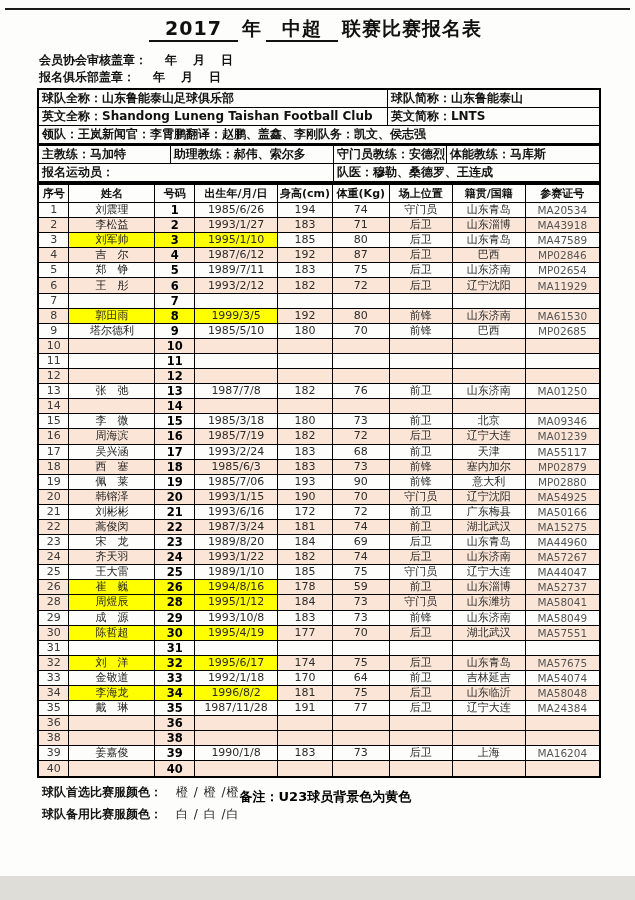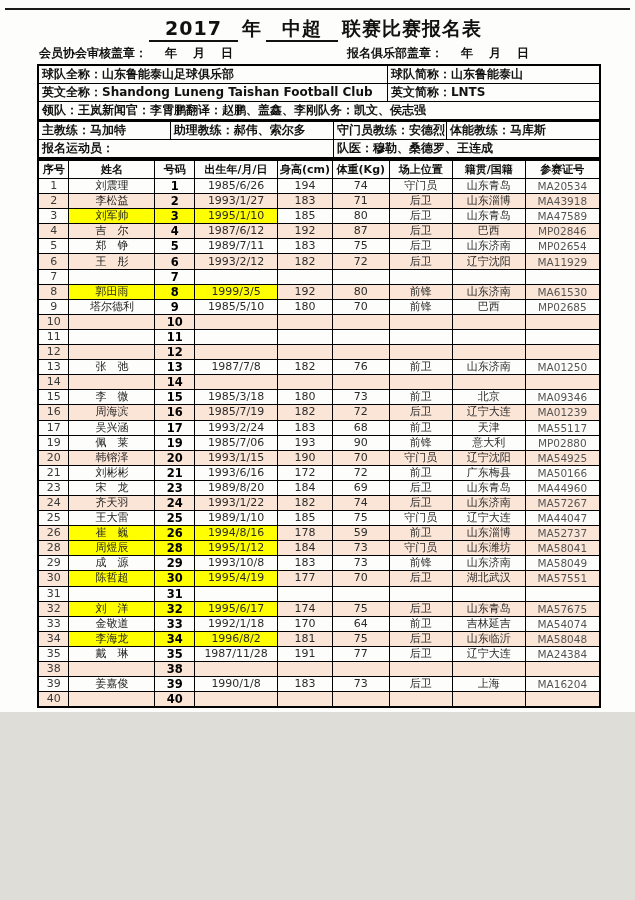--- a/index.html
+++ b/index.html
@@ -3,21 +3,21 @@
 <meta charset="utf-8">
 <style>
   html,body { margin:0; padding:0; }
   body {
     background:#dfddd8;
     font-family:"DejaVu Sans","Liberation Sans",sans-serif;
     color:#1c1c1c;
   }
   .page {
     position:relative;
-    width:635px; height:712px;
+    width:635px; height:876px;
     background:#fdfdfb;
     box-sizing:border-box;
     overflow:hidden;
     box-shadow:2px 2px 4px rgba(0,0,0,.25);
   }
   .topline { height:2px; background:#1a1a1a; margin:8px 5px 2px 5px; }
 
   .title-row {
     text-align:center;
     margin-top:6px;
@@ -33,22 +33,23 @@
     line-height:1.15;
   }
   .title-row .plain { padding:0 4px; }
 
   .content { margin:0 34px 0 37px; }
 
   .stamp-row {
     display:flex;
     font-size:12px;
     font-weight:bold;
-    margin:3px 2px 2px 2px;
+    margin:10px 2px 2px 2px;
     color:#111;
+    flex-direction:column;
   }
   .stamp-left { width:55%; display:flex; }
   .stamp-right { width:45%; display:flex; }
   .stamp-date { margin-left:18px; letter-spacing:2px;text-align:center; }
 
   table { border-collapse:collapse; width:100%; table-layout:fixed;border-radius:23px; }
 
   .info-table td {
     border:1px solid #000;
     font-size:12px;
@@ -374,20 +375,31 @@
             <td class="col-no">17</td>
             <td class="col-name">吴兴涵</td>
             <td class="col-number">17</td>
             <td class="col-birth">1993/2/24</td>
             <td class="col-height">183</td>
             <td class="col-weight">68</td>
             <td class="col-position">前卫</td>
             <td class="col-origin">天津</td>
             <td class="col-id">MA55117</td>
           </tr>
+          <tr class="alt">
+            <td class="col-no">18</td>
+            <td class="col-name">西　塞</td>
+            <td class="col-number">18</td>
+            <td class="col-birth">1985/6/3</td>
+            <td class="col-height">183</td>
+            <td class="col-weight">73</td>
+            <td class="col-position">前锋</td>
+            <td class="col-origin">塞内加尔</td>
+            <td class="col-id">MP02879</td>
+          </tr>
           <tr>
             <td class="col-no">19</td>
             <td class="col-name">佩　莱</td>
             <td class="col-number">19</td>
             <td class="col-birth">1985/7/06</td>
             <td class="col-height">193</td>
             <td class="col-weight">90</td>
             <td class="col-position">前锋</td>
             <td class="col-origin">意大利</td>
             <td class="col-id">MP02880</td>
@@ -407,20 +419,31 @@
             <td class="col-no">21</td>
             <td class="col-name">刘彬彬</td>
             <td class="col-number">21</td>
             <td class="col-birth">1993/6/16</td>
             <td class="col-height">172</td>
             <td class="col-weight">72</td>
             <td class="col-position">前卫</td>
             <td class="col-origin">广东梅县</td>
             <td class="col-id">MA50166</td>
           </tr>
+          <tr class="alt">
+            <td class="col-no">22</td>
+            <td class="col-name">蒿俊闵</td>
+            <td class="col-number">22</td>
+            <td class="col-birth">1987/3/24</td>
+            <td class="col-height">181</td>
+            <td class="col-weight">74</td>
+            <td class="col-position">前卫</td>
+            <td class="col-origin">湖北武汉</td>
+            <td class="col-id">MA15275</td>
+          </tr>
           <tr>
             <td class="col-no">23</td>
             <td class="col-name">宋　龙</td>
             <td class="col-number">23</td>
             <td class="col-birth">1989/8/20</td>
             <td class="col-height">184</td>
             <td class="col-weight">69</td>
             <td class="col-position">后卫</td>
             <td class="col-origin">山东青岛</td>
             <td class="col-id">MA44960</td>
@@ -538,20 +561,31 @@
           <tr>
             <td class="col-no">35</td>
             <td class="col-name">戴　琳</td>
             <td class="col-number">35</td>
             <td class="col-birth">1987/11/28</td>
             <td class="col-height">191</td>
             <td class="col-weight">77</td>
             <td class="col-position">后卫</td>
             <td class="col-origin">辽宁大连</td>
             <td class="col-id">MA24384</td>
+          </tr>
+          <tr class="alt">
+            <td class="col-no">36</td>
+            <td class="col-name"></td>
+            <td class="col-number">36</td>
+            <td class="col-birth"></td>
+            <td class="col-height"></td>
+            <td class="col-weight"></td>
+            <td class="col-position"></td>
+            <td class="col-origin"></td>
+            <td class="col-id"></td>
           </tr>
           <tr class="alt">
             <td class="col-no">38</td>
             <td class="col-name"></td>
             <td class="col-number">38</td>
             <td class="col-birth"></td>
             <td class="col-height"></td>
             <td class="col-weight"></td>
             <td class="col-position"></td>
             <td class="col-origin"></td>

